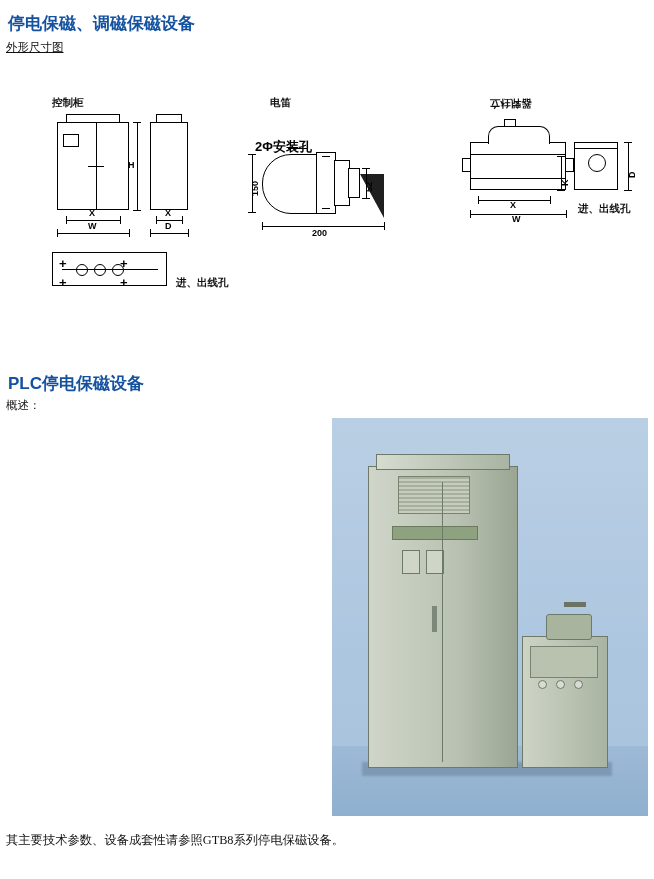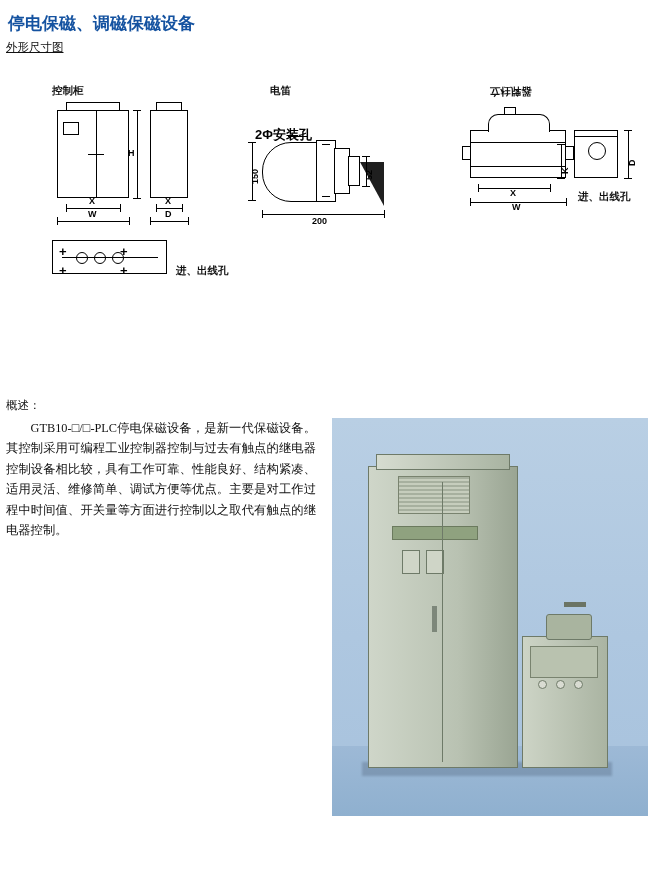--- a/index.html
+++ b/index.html
@@ -17,21 +17,21 @@
     position:absolute;
     font-size:17px;font-weight:bold;color:#1452a0;
     letter-spacing:0px;
   }
   .sub-title{
     position:absolute;
     font-size:11.5px;color:#111;
   }
 
   
-  .diagram-zone{position:absolute;left:0;top:74px;width:654px;height:220px;}
+  .diagram-zone{position:absolute;left:0;top:86px;width:654px;height:220px;}
   .cap{position:absolute;font-size:10.5px;font-weight:bold;color:#111;}
   .cap-rot{position:absolute;font-size:10.5px;font-weight:bold;color:#111;
            transform:scaleY(-1);}
 
   .box{position:absolute;border:1px solid #000;box-sizing:border-box;background:#fff;}
   .line{position:absolute;background:#000;}
   .hline{height:1px;}
   .vline{width:1px;}
   .dim{position:absolute;font-size:9px;font-weight:bold;color:#000;}
   .dim-v{position:absolute;font-size:9px;font-weight:bold;color:#000;
@@ -206,24 +206,24 @@
     <div class="dim" style="left:510px;top:114px;">X</div>
 
     <div class="line hline" style="left:470px;top:128px;width:96px;"></div>
     <div class="line vline" style="left:470px;top:124px;height:8px;"></div>
     <div class="line vline" style="left:566px;top:124px;height:8px;"></div>
     <div class="dim" style="left:512px;top:128px;">W</div>
 
     <div class="cap" style="left:578px;top:116px;">进、出线孔</div>
   </div>
 
+  <div class="sec2-title">PLC停电保磁设备</div>
   <div class="overview-label">概述：</div>
 
   <div class="bodytext">
-    <p>GTB10-□/□-PLC停电保磁设备，是新一代保磁设备。其控制采用可编程工业控制器控制与过去有触点的继电器控制设备相比较，具有工作可靠、性能良好、结构紧凑、适用灵活、维修简单、调试方便等优点。主要是对工作过程中时间值、开关量等方面进行控制以之取代有触点的继电器控制。</p>
   </div>
 
   <div class="photo">
     <div class="ph-floor"></div>
     <div class="shadow"></div>
     <div class="cab"></div>
     <div class="cab-top"></div>
     <div class="cab-vent"></div>
     <div class="cab-plate"></div>
     <div class="cab-sw" style="left:70px;top:132px;"></div>
@@ -232,13 +232,14 @@
     <div class="cab-handle"></div>
     <div class="cab2"></div>
     <div class="cab2-panel"></div>
     <div class="cab2-btn" style="left:206px;top:262px;"></div>
     <div class="cab2-btn" style="left:224px;top:262px;"></div>
     <div class="cab2-btn" style="left:242px;top:262px;"></div>
     <div class="cab2-motor"></div>
     <div class="cab2-rod"></div>
   </div>
 
+  <div class="footnote">其主要技术参数、设备成套性请参照GTB8系列停电保磁设备。</div>
 </div>
 
 </body></html>

